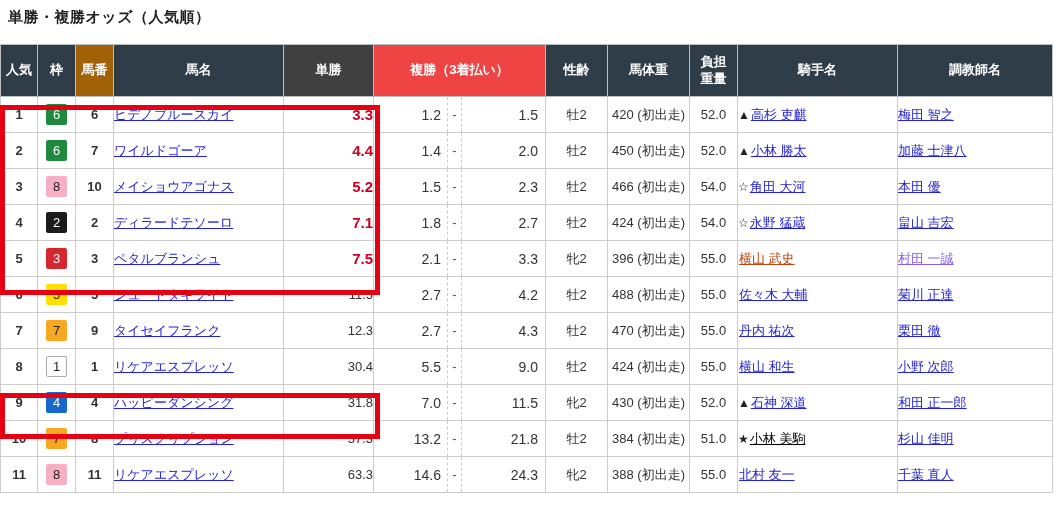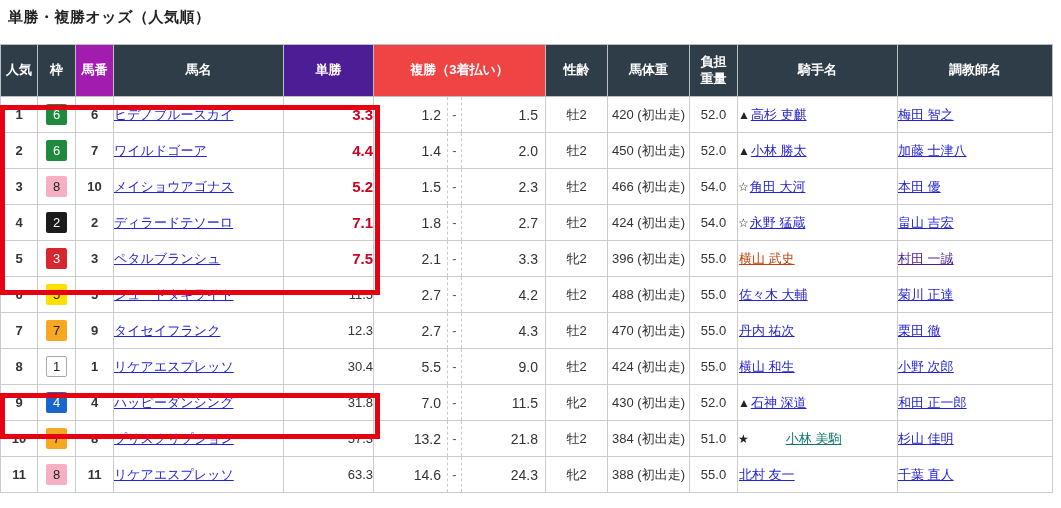--- a/index.html
+++ b/index.html
@@ -66,23 +66,23 @@
     <col style="width:62px">
       <col style="width:82px">
       <col style="width:48px">
     <col style="width:160px">
       <col style="width:155px">
   </colgroup>
   <thead>
     <tr>
       <th style="background: rgb(46, 61, 72);">人気</th>
       <th style="background: rgb(46, 61, 72);">枠</th>
-      <th style="background: #a21caf;">馬番</th>
+      <th style="background: #a16207;">馬番</th>
       <th style="background: rgb(46, 61, 72);">馬名</th>
-      <th style="background: #4c1d95;">単勝</th>
+      <th style="background: #404040;">単勝</th>
       <th style="background: #ef4444;">複勝（3着払い）</th>
       <th style="background: rgb(46, 61, 72);">性齢</th>
       <th style="background: rgb(46, 61, 72);">馬体重</th>
       <th style="background: rgb(46, 61, 72);"><span>負担</span><br><span>重量</span></th>
       <th style="background: rgb(46, 61, 72);">騎手名</th>
       <th style="background: rgb(46, 61, 72);">調教師名</th>
     </tr>
   </thead>
   <tbody id="tbody">
       <tr>
@@ -171,21 +171,21 @@
       <span class="place-wrap">
             <span class="place-low">2.1</span>
             <span class="place-sep">-</span>
             <span class="place-high">3.3</span>
           </span>
     </td>
     <td class="c-sex">牝2</td>
     <td class="c-weight">396 (初出走)</td>
     <td class="c-carried">55.0</td>
     <td class="c-jockey"><span class="jmark"></span><a class="link" style="color: #c2410c;">横山 武史</a></td>
-    <td class="c-trainer"><a class="link" style="color: #4c1d95;">村田 一誠</a></td>
+    <td class="c-trainer"><a class="link" style="color: #8b5cf6;">村田 一誠</a></td>
   </tr>
       <tr>
     <td class="c-rank">6</td>
     <td class="c-frame"><span class="frame-box" style="background: rgb(255, 223, 0); color: rgb(34, 34, 34);">5</span></td>
     <td class="c-no">5</td>
     <td class="c-name"><a class="link" style="color: rgb(35, 35, 214);">シュードタキライト</a></td>
     <td class="c-win">11.5</td>
     <td class="c-place">
       <span class="place-wrap">
             <span class="place-low">2.7</span>
@@ -265,21 +265,21 @@
     <td class="c-place">
       <span class="place-wrap">
             <span class="place-low">13.2</span>
             <span class="place-sep">-</span>
             <span class="place-high">21.8</span>
           </span>
     </td>
     <td class="c-sex">牡2</td>
     <td class="c-weight">384 (初出走)</td>
     <td class="c-carried">51.0</td>
-    <td class="c-jockey"><span class="jmark">★</span><a class="link" style="color: #0f766e; margin-left: 36px;">小林 美駒</a></td>
+    <td class="c-jockey"><span class="jmark">★</span><a class="link" style="color: #000000;">小林 美駒</a></td>
     <td class="c-trainer"><a class="link" style="color: rgb(35, 35, 214);">杉山 佳明</a></td>
   </tr>
       <tr>
     <td class="c-rank">11</td>
     <td class="c-frame"><span class="frame-box" style="background: rgb(246, 175, 195); color: rgb(34, 34, 34);">8</span></td>
     <td class="c-no">11</td>
     <td class="c-name"><a class="link" style="color: rgb(35, 35, 214);">リケアエスプレッソ</a></td>
     <td class="c-win">63.3</td>
     <td class="c-place">
       <span class="place-wrap">

